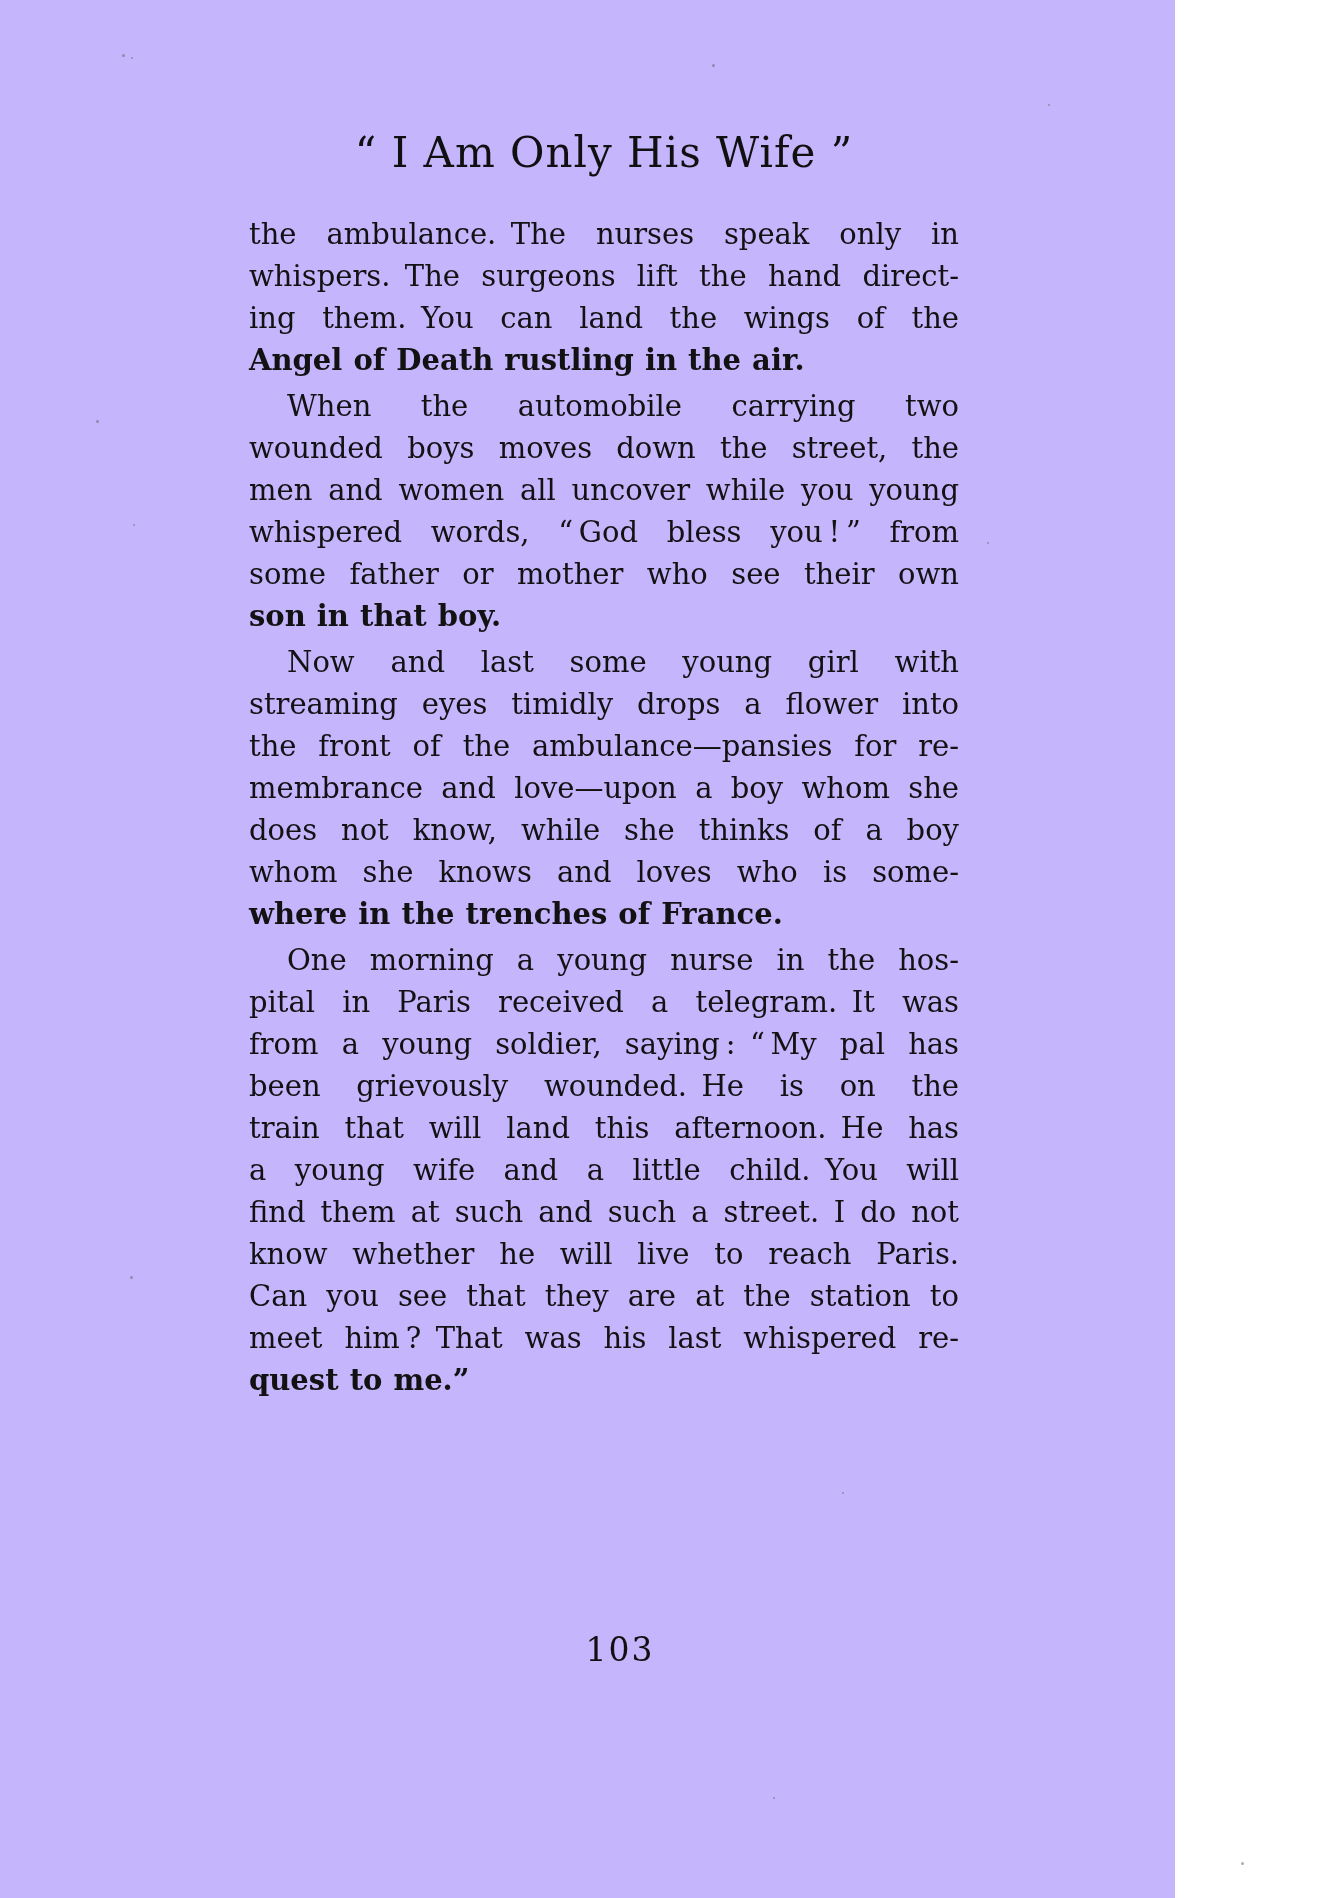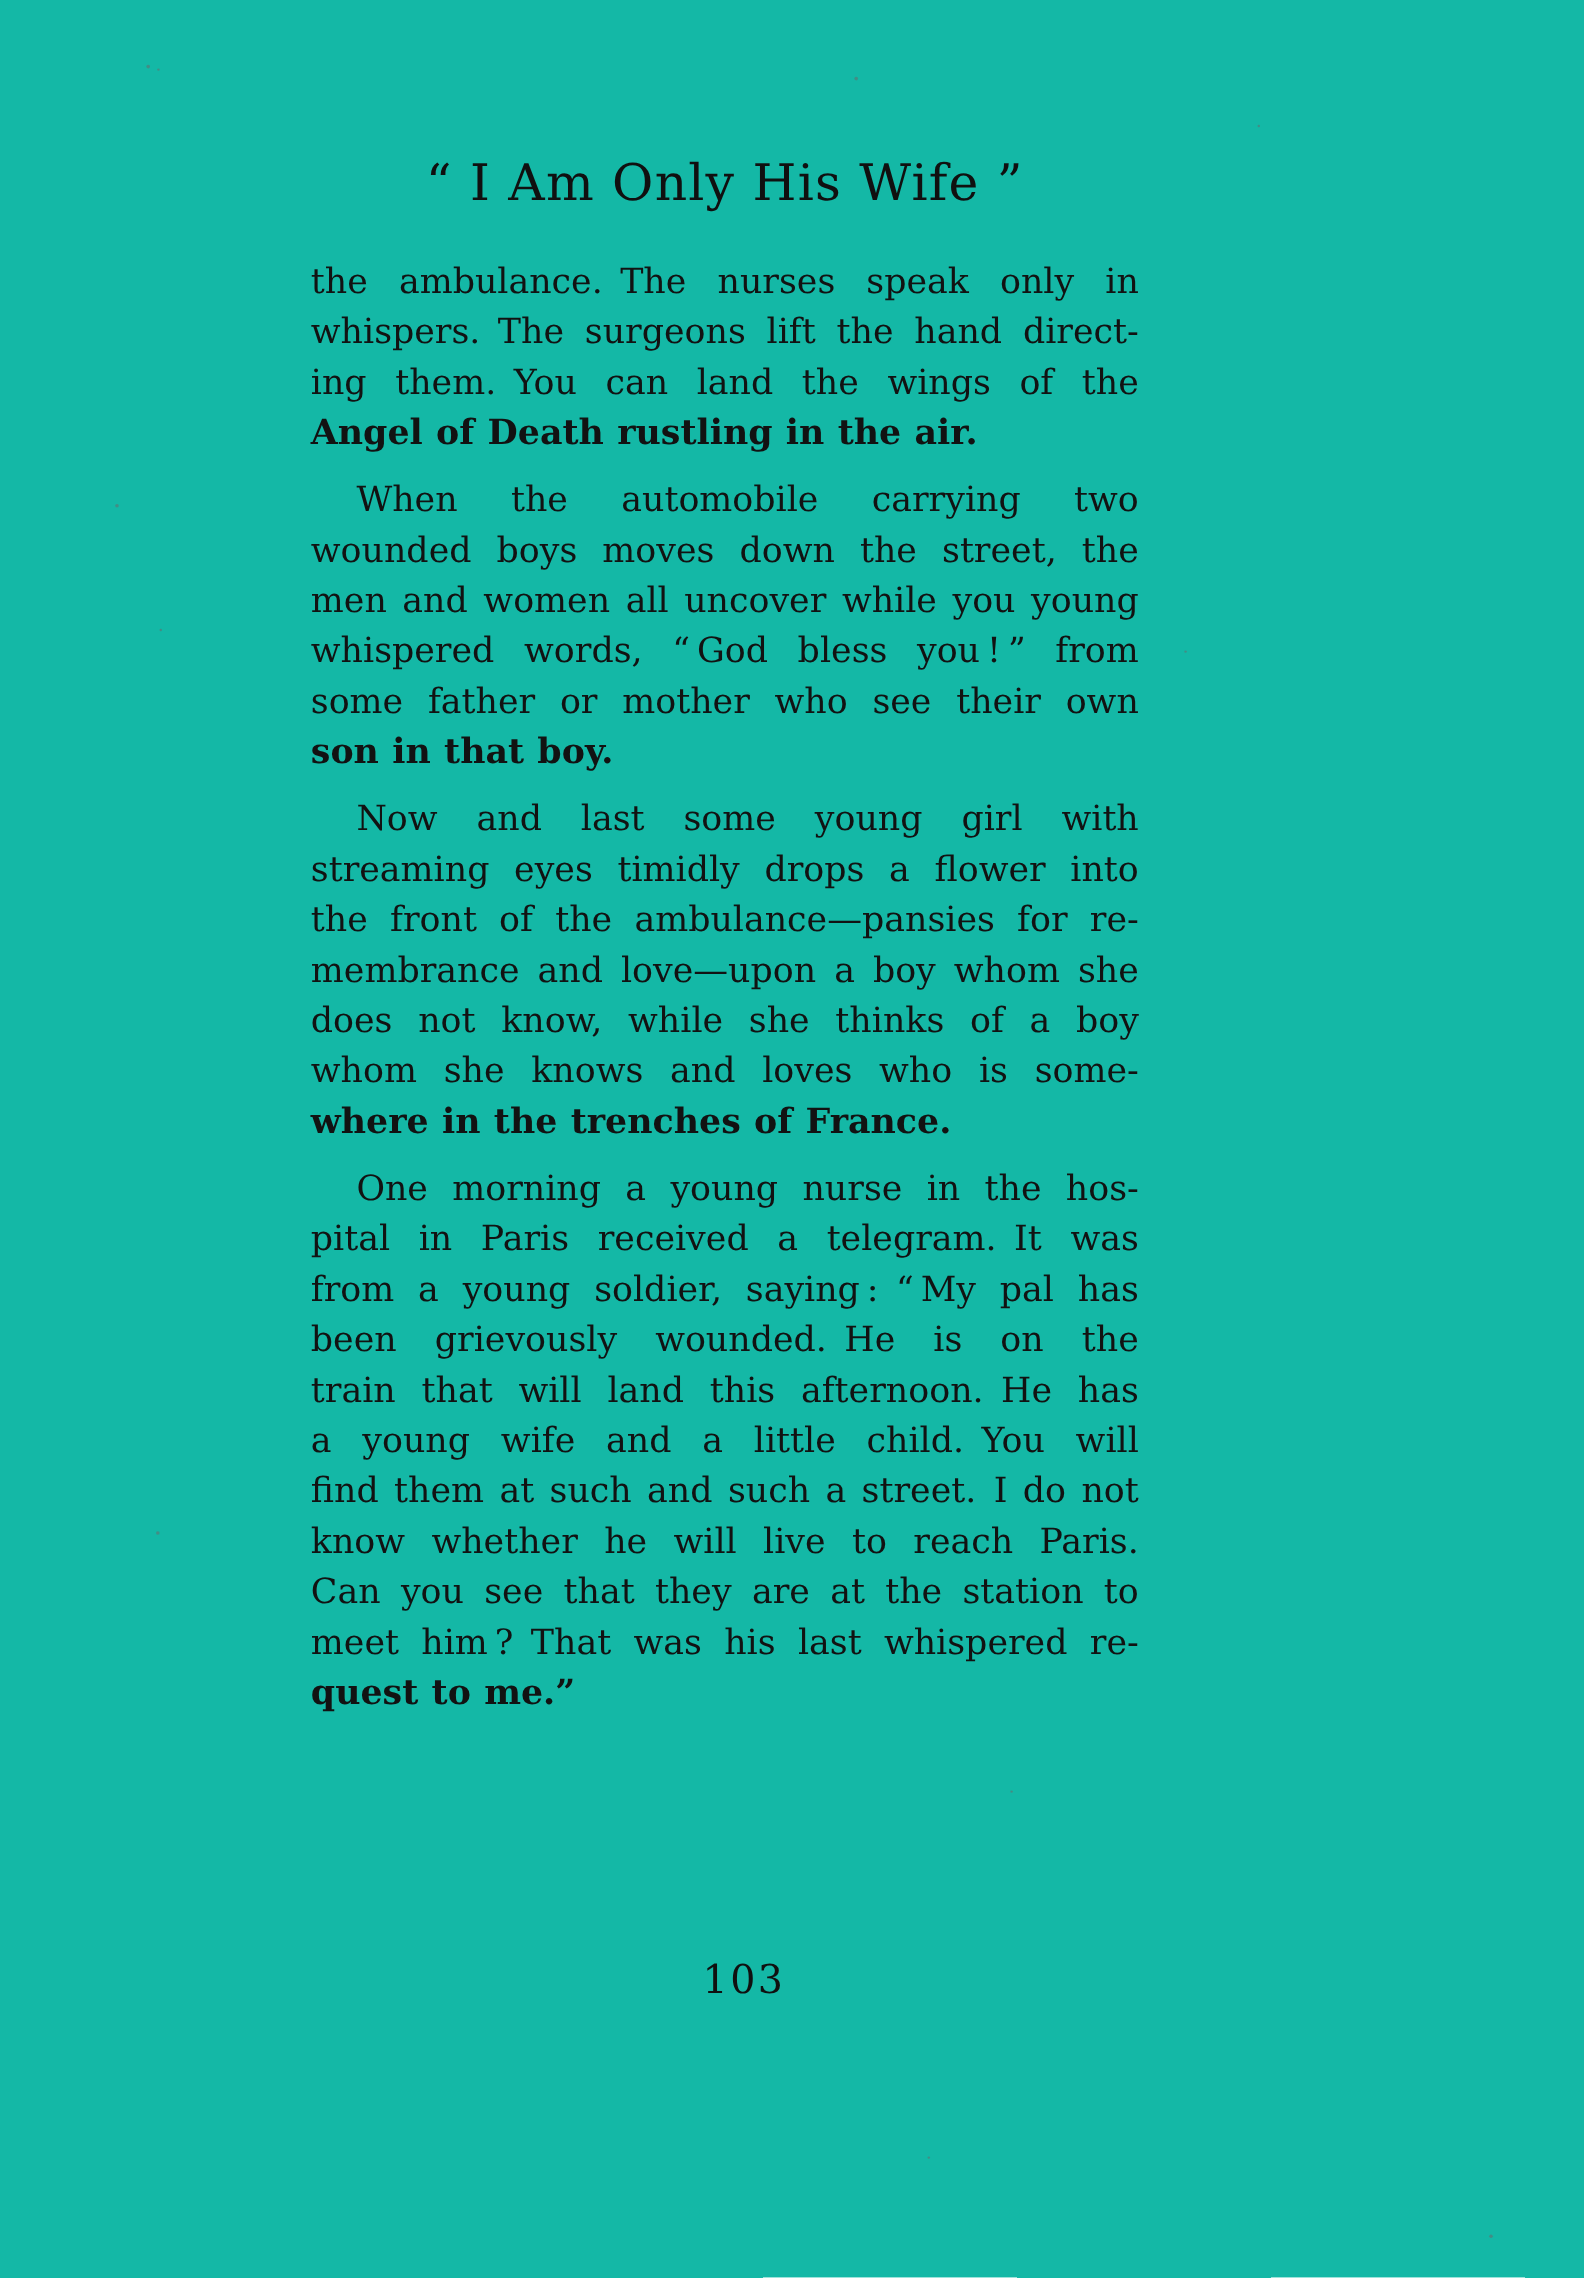--- a/index.html
+++ b/index.html
@@ -7,23 +7,23 @@
     padding: 0;
     background: #ffffff;
     width: 1320px;
     height: 1898px;
     overflow: hidden;
     font-family: "DejaVu Serif", "Liberation Serif", serif;
     color: #121212;
   }
   .scan-page {
     position: relative;
-    width: 1320px;
+    width: 1175px;
     height: 1898px;
-    background: #14b8a6;
+    background: #c4b5fd;
   }
   .text-column {
     position: absolute;
     left: 245px;
     top: 128px;
     width: 718px;
   }
   .title {
     margin: 0 0 36px 0;
     text-align: center;
@@ -31,21 +31,21 @@
     font-weight: normal;
     letter-spacing: 1px;
     white-space: nowrap;
     color: #101010;
   }
   .body-text {
     font-size: 29px;
     line-height: 42px;
   }
   p.para {
-    margin: 14px;
+    margin: 4px;
     padding: 0;
   }
   .line {
     display: block;
     text-align: justify;
     text-align-last: justify;
     white-space: normal;
     word-spacing: 1px;
   }
   .line.end {

